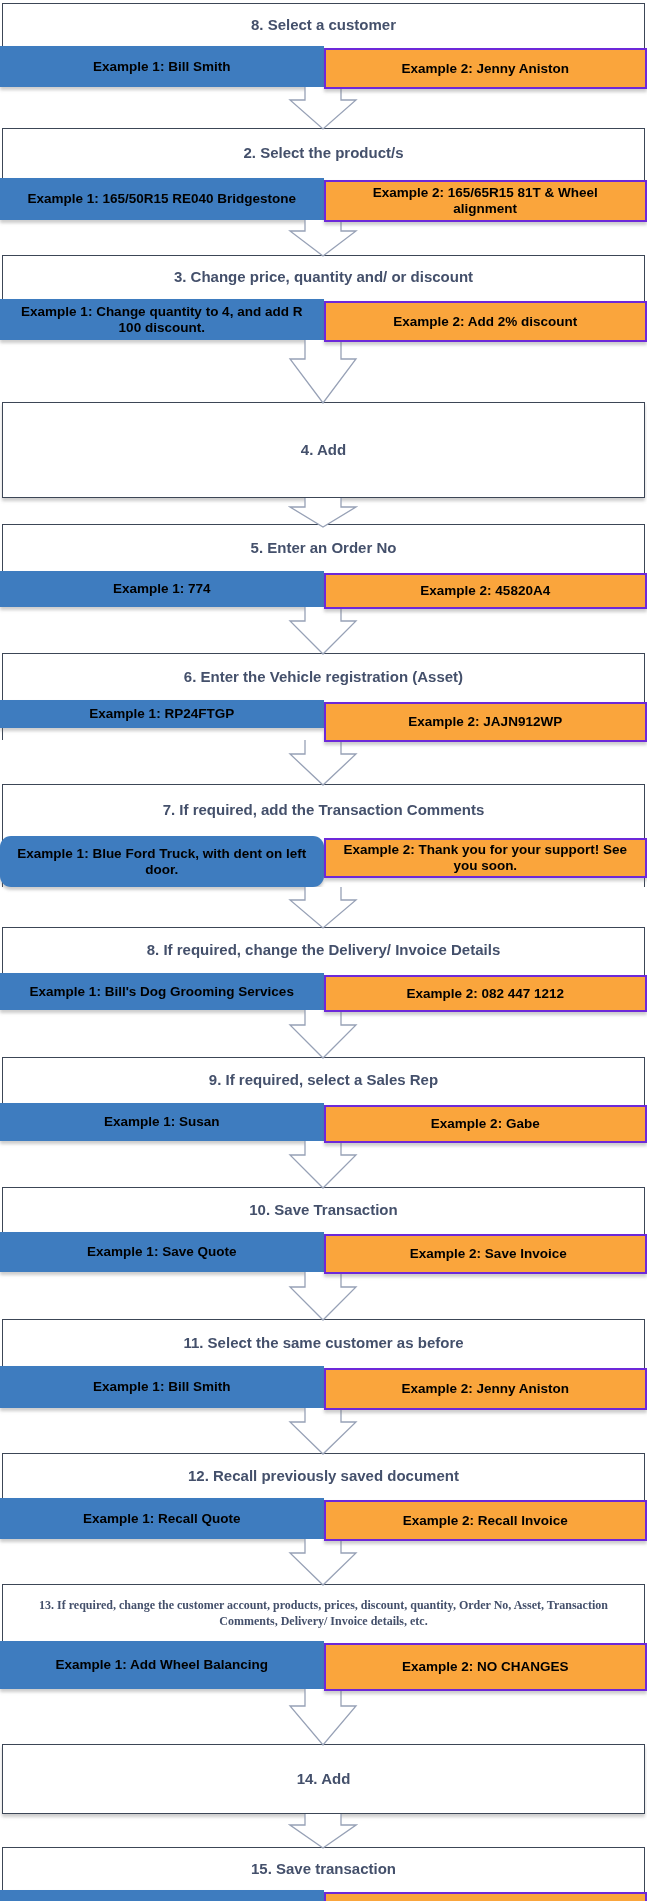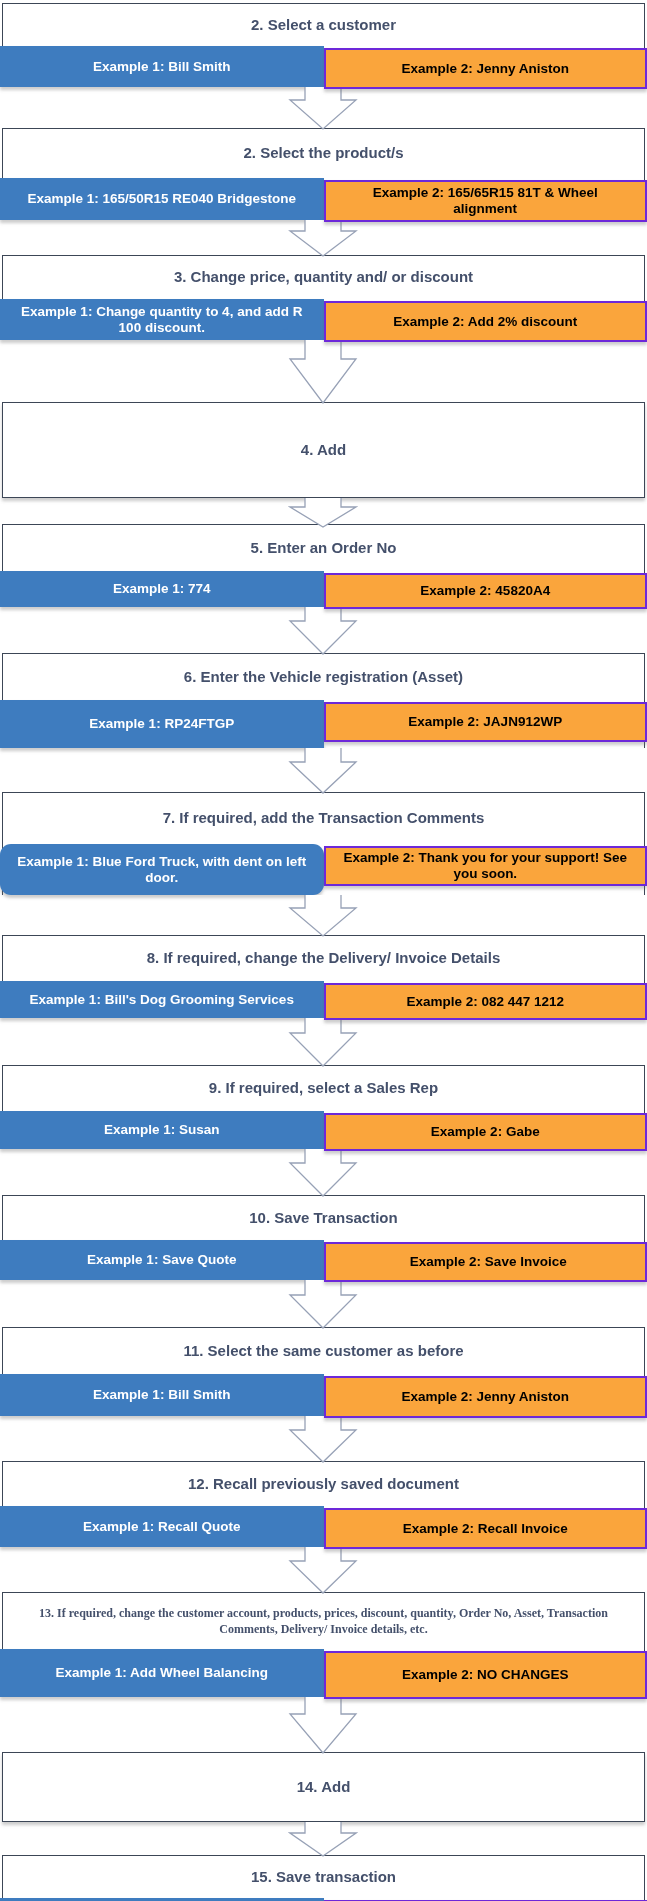--- a/index.html
+++ b/index.html
@@ -44,21 +44,21 @@
     display:flex;align-items:center;justify-content:center;
     text-align:center;
     font-weight:bold;
     font-size:13.5px;
     line-height:1.18;
     padding:2px 16px;
     box-sizing:border-box;
   }
   .ex.blue{
     background:#3e7cbf;
-    color:#ffffff;
+    color:#000000;
     box-shadow:0 3px 3px rgba(110,110,110,.35);
   }
   .ex.orange{
     background:#faa53c;
     border:2px solid #6d28d9;
     color:#000000;
     position:relative;
     top:2px;
     box-shadow:0 3px 3px rgba(110,110,110,.35);
     z-index:2;
@@ -73,21 +73,21 @@
     top:0;
     z-index:1;
     display:block;
   }
 </style>
 </head>
 <body>
 
 <div id="flow">
     <div class="step">
-      <div class="hdr" style="height: 42px;">2. Select a customer</div>
+      <div class="hdr" style="height: 42px;">8. Select a customer</div>
       <div class="examples">
         <div class="ex blue" style="height: 41px;">Example 1: Bill Smith</div>
         <div class="ex orange" style="height: 41px;">Example 2: Jenny Aniston</div>
       </div>
     </div>
     <div class="arrow" style="height: 41px;">
       <svg width="70" height="43" viewBox="0 0 70 43">
         <path d="M17,0 L17,13 L2,13 L35,42 L68,13 L53,13 L53,0" fill="#ffffff" stroke="#97a1b6" stroke-width="1.3" stroke-linejoin="miter"></path>
       </svg>
     </div>
@@ -131,21 +131,21 @@
       </div>
     </div>
     <div class="arrow" style="height: 46px;">
       <svg width="70" height="48" viewBox="0 0 70 48">
         <path d="M17,0 L17,14 L2,14 L35,47 L68,14 L53,14 L53,0" fill="#ffffff" stroke="#97a1b6" stroke-width="1.3" stroke-linejoin="miter"></path>
       </svg>
     </div>
     <div class="step">
       <div class="hdr" style="height: 46px;">6. Enter the Vehicle registration (Asset)</div>
       <div class="examples">
-        <div class="ex blue" style="height: 48px;">Example 1: RP24FTGP</div>
+        <div class="ex blue" style="height: 28px;">Example 1: RP24FTGP</div>
         <div class="ex orange" style="height: 40px;">Example 2: JAJN912WP</div>
       </div>
     </div>
     <div class="arrow" style="height: 44px;">
       <svg width="70" height="46" viewBox="0 0 70 46">
         <path d="M17,0 L17,14 L2,14 L35,45 L68,14 L53,14 L53,0" fill="#ffffff" stroke="#97a1b6" stroke-width="1.3" stroke-linejoin="miter"></path>
       </svg>
     </div>
     <div class="step">
       <div class="hdr" style="height: 51px;">7. If required, add the Transaction Comments</div>

